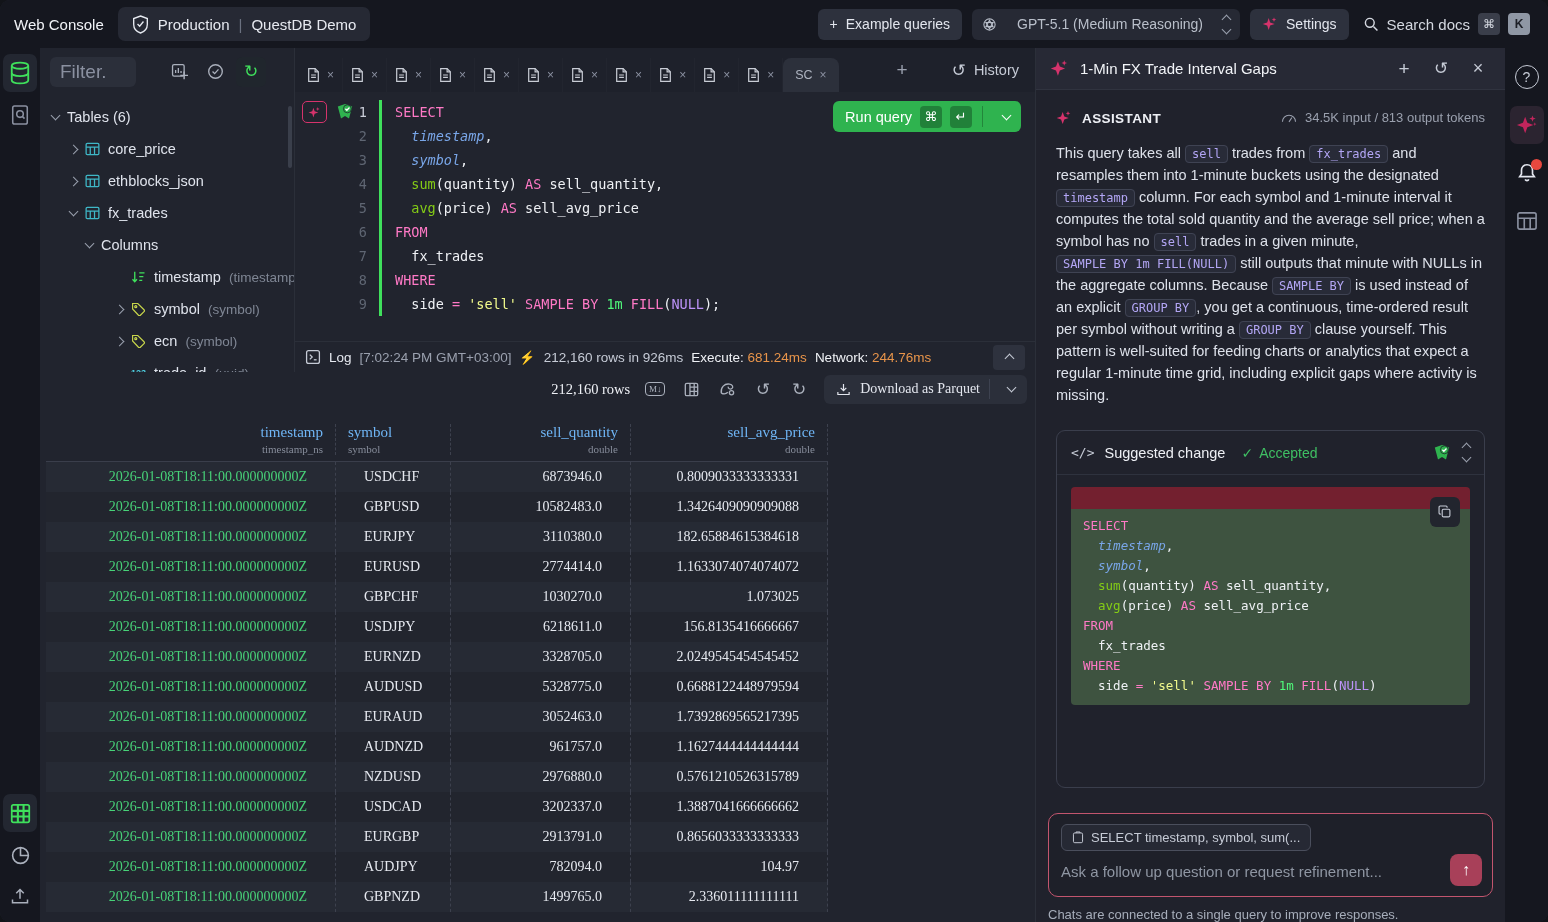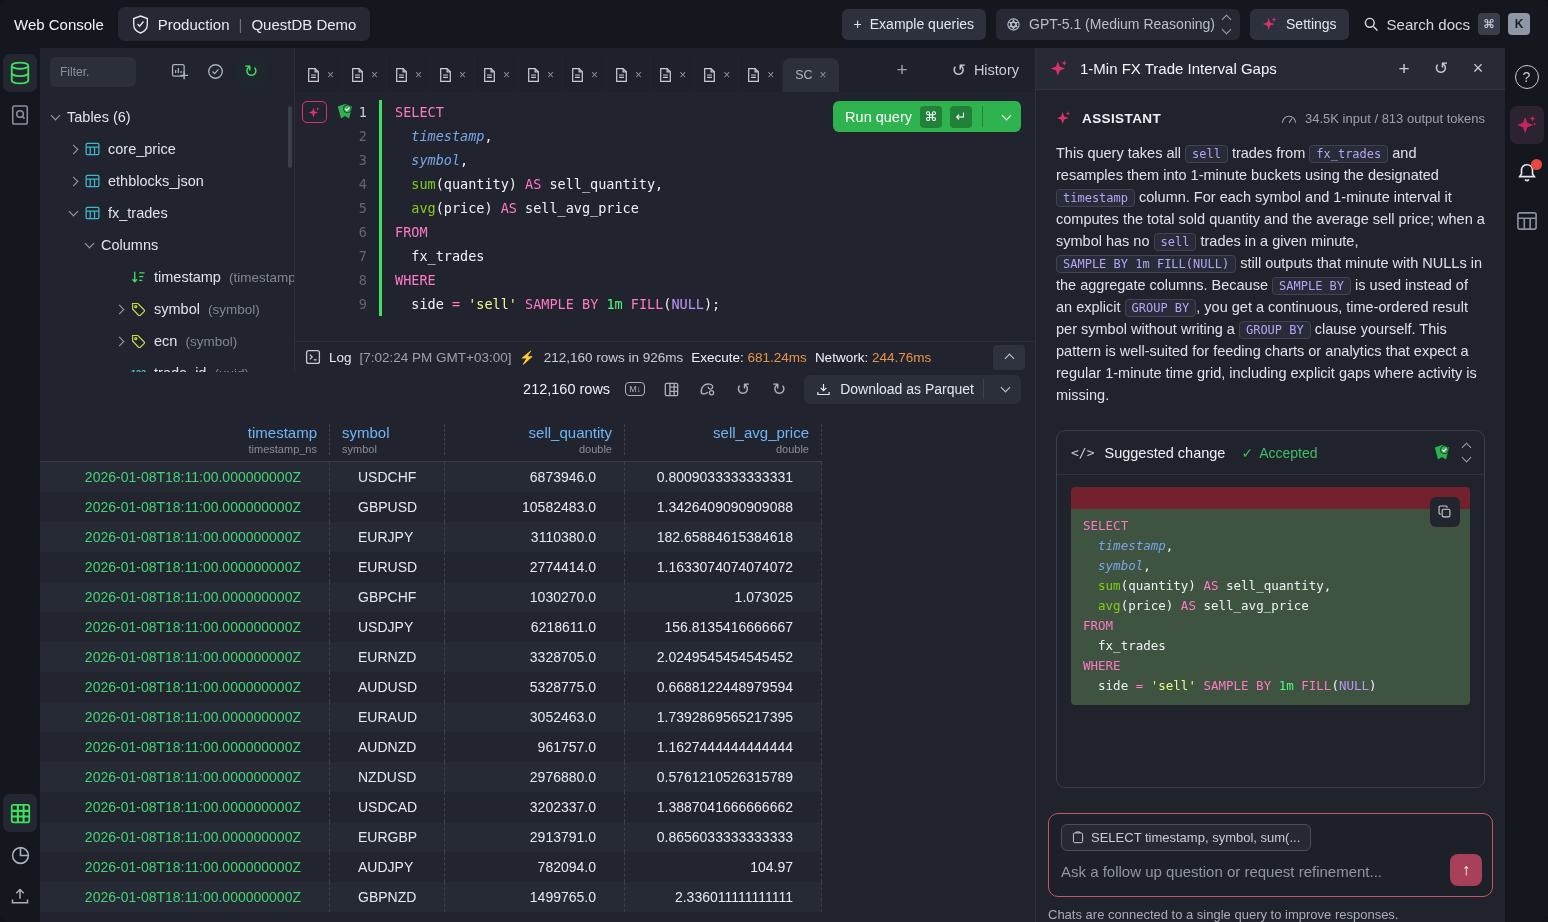--- a/index.html
+++ b/index.html
@@ -10,21 +10,21 @@
   
   .topbar { position:absolute; top:0; left:0; width:1548px; height:48px; background:#15171f;
             display:flex; align-items:center; padding:0 14px; gap:14px; z-index:5; }
   .app-title { font-size:15px; color:#f2f4f8; }
   .env-badge { display:flex; align-items:center; gap:9px; background:#262934; border-radius:7px;
                height:34px; padding:0 14px; font-size:15px; }
   .env-badge .sep { color:#6b7180; font-weight:300; }
   .top-right { margin-left:auto; display:flex; align-items:center; gap:10px; }
   .tbtn { display:flex; align-items:center; gap:8px; background:#2d313d; border-radius:6px;
           height:31px; padding:0 12px; font-size:14px; color:#e3e6ee; cursor:pointer; }
-  .model-sel { display:flex; align-items:center; gap:8px; background:#262934; border-radius:6px;
+  .model-sel { display:flex; align-items:center; gap:20px; background:#262934; border-radius:6px;
                height:31px; padding:0 10px; font-size:14px; color:#b9bfca; }
   .searchdocs { display:flex; align-items:center; gap:8px; font-size:15px; color:#d4d8e0; padding:0 4px; }
   .kbd { display:inline-flex; align-items:center; justify-content:center; min-width:22px; height:22px;
          border-radius:4px; background:#3a3e4a; color:#d7dbe3; font-size:12px; }
   .kbd.light { background:#8f97a4; color:#1d2027; font-weight:bold; }
 
   
   .left-rail { position:absolute; left:0; top:48px; width:40px; height:874px; background:#15171f;
                display:flex; flex-direction:column; align-items:center; padding:4px 0; }
   .rail-btn { width:34px; height:38px; display:flex; align-items:center; justify-content:center;
@@ -33,21 +33,21 @@
   .rail-spacer { flex:1; }
   .right-rail { position:absolute; left:1505px; top:48px; width:43px; height:874px; background:#15171f;
                 display:flex; flex-direction:column; align-items:center; padding:8px 0; gap:6px; }
   .right-rail .rail-btn.active { background:#2b2430; }
 
   
   .sidebar { position:absolute; left:40px; top:48px; width:255px; height:324px; background:#21242e;
              border-right:1px solid #2b2f39; overflow:hidden; }
   .sb-toolbar { height:47px; display:flex; align-items:center; padding:0 10px; gap:10px; }
   .filter-input { width:86px; height:30px; background:#2b2f3a; border:none; border-radius:6px;
-                  color:#dfe3ec; font-size:12px; padding:0 10px; outline:none; }
+                  color:#dfe3ec; font-size:19px; padding:0 10px; outline:none; }
   .filter-input::placeholder { color:#8a90a0; }
   .sb-icons { display:flex; align-items:center; gap:6px; margin-left:18px; }
   .sb-ic { width:30px; height:30px; border-radius:6px; display:flex; align-items:center;
            justify-content:center; cursor:pointer; color:#aab0bc; }
   .sb-ic.green { background:#20262d; }
   .tree { padding:6px 0 0 0; font-size:14.5px; }
   .tree-row { height:32px; display:flex; align-items:center; gap:8px; white-space:nowrap;
               overflow:hidden; cursor:pointer; color:#dfe3ec; }
   .tree-row .sub { color:#7f8694; font-size:13.5px; }
   .chev { width:7px; height:7px; border-right:1.6px solid #9aa0ae; border-bottom:1.6px solid #9aa0ae;
@@ -101,21 +101,21 @@
   .bolt { color:#f5c518; font-size:13px; }
   .log-summary { color:#c6cbd6; }
   .log-metric b { font-weight:normal; color:#f0f2f6; }
   .log-metric span { color:#e8944a; }
   .collapse-btn { margin-left:auto; width:32px; height:25px; background:#2e323e; border-radius:4px;
                   display:flex; align-items:center; justify-content:center; cursor:pointer; }
   .caret-up { width:7px; height:7px; border-right:1.6px solid #c6cbd6; border-top:1.6px solid #c6cbd6;
               transform:rotate(-45deg); margin-top:3px; }
 
   
-  .results { position:absolute; left:40px; top:372px; width:995px; height:550px; }
+  .results { position:absolute; left:46px; top:372px; width:995px; height:550px;font-family:Liberation Serif, serif; }
   .res-toolbar { height:34px; display:flex; align-items:center; justify-content:flex-end;
                  gap:14px; padding-right:14px; }
   .row-count { font-size:14.5px; color:#eef0f5; }
   .res-ic { color:#aab0bc; display:flex; align-items:center; justify-content:center; width:22px; cursor:pointer; }
   .mdown { border:1.4px solid #aab0bc; border-radius:4px; font-size:9px; padding:1px 3px; color:#aab0bc; }
   .dl-btn { height:29px; background:#2b2f3a; border-radius:6px; display:flex; align-items:center;
             gap:9px; padding:0 4px 0 12px; font-size:14px; color:#e3e6ee; cursor:pointer; }
   .dl-div { width:1px; height:20px; background:#3d4250; }
   .dl-caret { width:24px; height:24px; display:flex; align-items:center; justify-content:center; }
   .dl-caret .caret-down { border-color:#c6cbd6; }
@@ -134,21 +134,21 @@
   .ts-val { color:#47d178; }
 
   
   .ai-panel { position:absolute; left:1035px; top:48px; width:470px; height:874px; background:#20222c;
               border-left:1px solid #2b2f39; display:flex; flex-direction:column; }
   .ai-header { height:42px; background:#272935; border-bottom:1px solid #30333f; display:flex;
                align-items:center; gap:11px; padding:0 14px; flex:none; }
   .ai-title { font-size:15px; color:#f2f4f8; flex:1; white-space:nowrap; overflow:hidden; }
   .ai-hbtn { color:#c6cbd6; font-size:17px; width:26px; text-align:center; cursor:pointer; }
   .ai-body { flex:1; overflow:hidden; padding:14px 20px 0 20px; }
-  .meta-row { display:flex; align-items:flex-end; margin:6px 0 16px 0;gap:36px; }
+  .meta-row { display:flex; align-items:flex-start; margin:6px 0 16px 0;gap:36px; }
   .role { display:flex; align-items:center; gap:10px; font-size:13.5px; font-weight:bold;
           letter-spacing:0.4px; color:#eef0f5; }
   .tok-meta { margin-left:auto; display:flex; align-items:center; gap:8px; color:#9aa0ae; font-size:13px; }
   .para { font-size:14.5px; line-height:1.52; color:#dde1ea; }
   .chip { font-family:"DejaVu Sans Mono",monospace; font-size:12px; color:#b3a6f5; background:#282b38;
           border:1px solid #3f4353; border-radius:4px; padding:1px 6px; white-space:nowrap; }
   .sugg-card { margin-top:24px; border:1px solid #3a3e4c; border-radius:9px; height:358px;
                display:flex; flex-direction:column; overflow:hidden; }
   .sugg-head { height:44px; display:flex; align-items:center; gap:10px; padding:0 14px;
                border-bottom:1px solid #2e323e; flex:none; }

